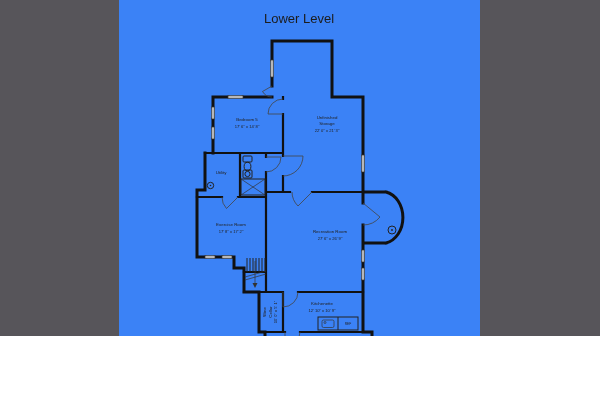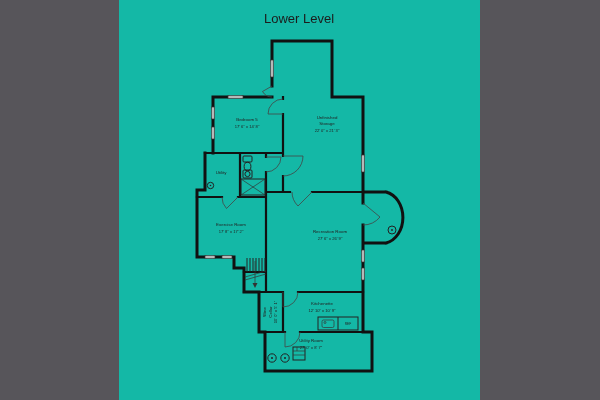--- a/index.html
+++ b/index.html
@@ -1,16 +1,16 @@
 <!DOCTYPE html>
 <html><head>
 <meta charset="utf-8">
 <style>
   html,body{margin:0;padding:0;}
-  .canvas{position:relative;width:600px;height:400px;background:#14b8a6;overflow:hidden;
+  .canvas{position:relative;width:600px;height:336px;background:#3b82f6;overflow:hidden;
           font-family:"Liberation Sans", sans-serif;}
   svg{position:absolute;left:0;top:0;}
   .wall-ext{stroke:#111;stroke-width:3;fill:none;stroke-linecap:square;}
   .wall-int{stroke:#111;stroke-width:2.2;fill:none;stroke-linecap:square;}
   .thin{stroke:#222;stroke-width:1;fill:none;}
   .hair{stroke:#333;stroke-width:0.7;fill:none;}
   .door{stroke:#444;stroke-width:0.8;fill:none;}
   .winrect{fill:#ffffff;stroke:#333;stroke-width:0.7;}
   .roomname{font-size:4.4px;fill:#222;text-anchor:middle;}
   .roomdims{font-size:4.1px;fill:#222;text-anchor:middle;}

